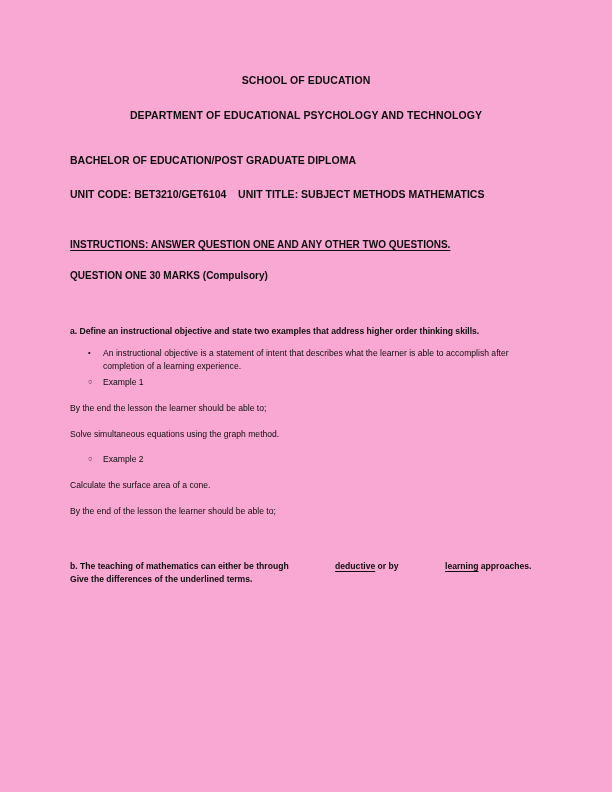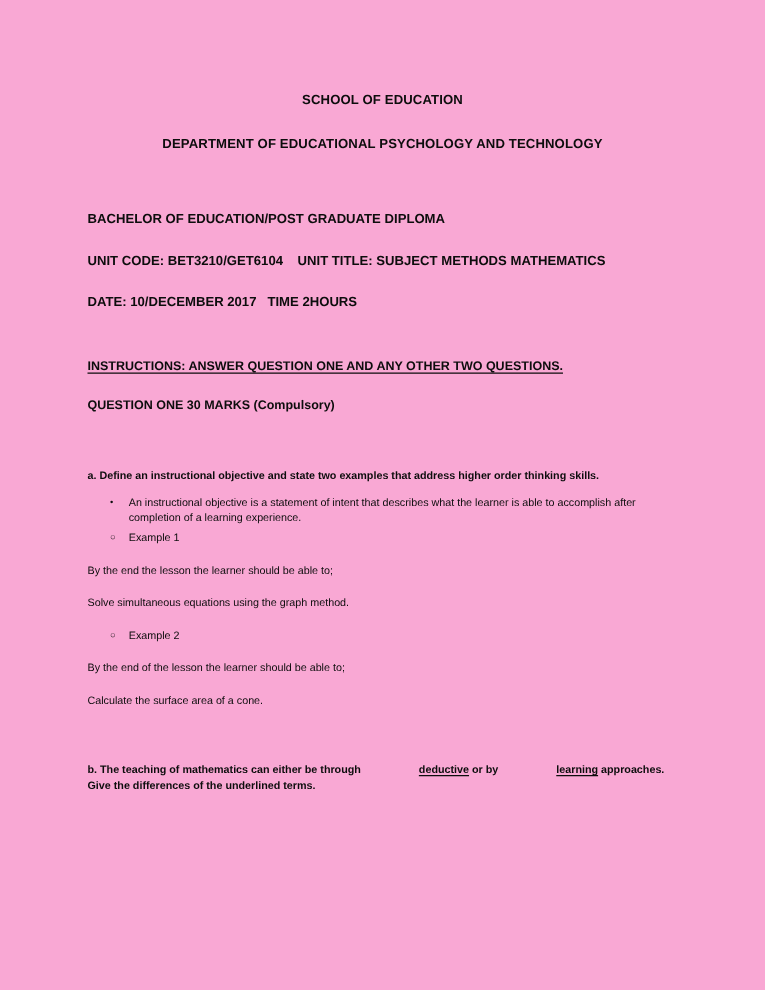--- a/index.html
+++ b/index.html
@@ -46,21 +46,21 @@
   .head-dept   { margin-top: 22px; }
 
   
   .bold-line {
     font-weight: bold;
     font-size: 10.5px;
     line-height: 1.2;
     text-align: left;
     white-space: pre;
   }
-  .line-bachelor { margin-top: 48px; }
+  .line-bachelor { margin-top: 33px; }
   .line-based    { margin-top: 20px; }
   .line-unit     { margin-top: 21px; }
   .line-date     { margin-top: 21px; }
 
   .line-instructions {
     margin-top: 39px;
     font-weight: bold;
     font-size: 10px;
     text-decoration: underline;
     text-underline-offset: 2px;
@@ -127,21 +127,20 @@
 
     <div class="center-head head-school">SCHOOL OF EDUCATION</div>
 
     <div class="center-head head-dept">DEPARTMENT OF EDUCATIONAL PSYCHOLOGY AND TECHNOLOGY</div>
 
     <div class="bold-line line-bachelor">BACHELOR OF EDUCATION/POST GRADUATE DIPLOMA</div>
 
 
     <div class="bold-line line-unit">UNIT CODE: BET3210/GET6104    UNIT TITLE: SUBJECT METHODS MATHEMATICS</div>
 
-    <div class="bold-line line-date">DATE: 10/DECEMBER 2017   TIME 2HOURS</div>
 
     <div class="line-instructions">INSTRUCTIONS: ANSWER QUESTION ONE AND ANY OTHER TWO QUESTIONS.</div>
 
     <div class="line-qone">QUESTION ONE 30 MARKS (Compulsory)</div>
 
     <div class="q-heading">a. Define an instructional objective and state two examples that address higher order thinking skills.</div>
 
     <ul class="bullet-list">
 
       <li class="bullet-item disc">
@@ -159,20 +158,20 @@
 
     <div class="para">Solve simultaneous equations using the graph method.</div>
 
     <ul class="bullet-list">
       <li class="bullet-item circle" style="margin-top:13px;">
         <span class="marker">○</span>
         <span>Example 2</span>
       </li>
     </ul>
 
+    <div class="para">Calculate the surface area of a cone.</div>
+
     <div class="para">By the end of the lesson the learner should be able to;</div>
-
-    <div class="para">Calculate the surface area of a cone.</div>
 
     <div class="q-heading-b"><span>b. The teaching of mathematics can either be through </span><span class="u">deductive</span><span> or by </span><span class="u">learning</span><span> approaches. Give the differences of the underlined terms.</span></div>
 
   </div>
 </div>
 
 </body></html>

